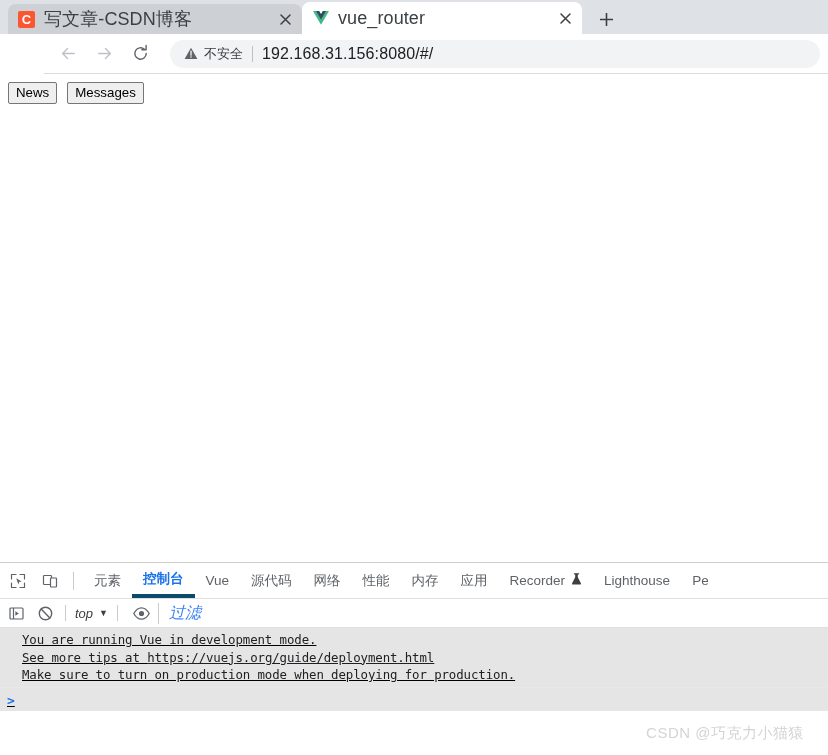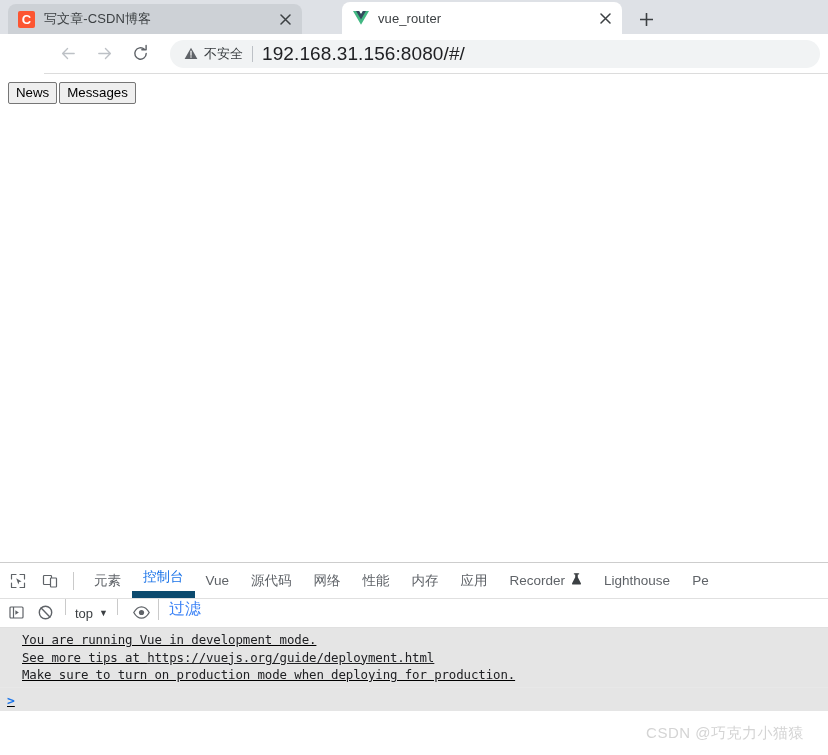--- a/index.html
+++ b/index.html
@@ -43,21 +43,20 @@
     padding: 0 6px 0 10px;
   }
   .tab.inactive {
     width: 294px;
     background: #cdd1d6;
   }
   .tab.active {
     width: 280px;
     background: #ffffff;
     height: 32px;
-    margin-left: 40px;
   }
   .tab-favicon {
     width: 17px;
     height: 17px;
     flex: 0 0 17px;
     margin-right: 9px;
     display: flex;
     align-items: center;
     justify-content: center;
   }
@@ -68,21 +67,21 @@
     border-radius: 2px;
     color: #ffffff;
     font-size: 13px;
     font-weight: bold;
     line-height: 17px;
     text-align: center;
     font-family: "Liberation Sans", sans-serif;
   }
   .tab-title {
     flex: 1 1 auto;
-    font-size: 13px;
+    font-size: 18px;
     color: #3c4043;
     white-space: nowrap;
     overflow: hidden;
     text-overflow: ellipsis;
     letter-spacing: 0.1px;
   }
   .tab-close {
     width: 22px;
     height: 22px;
     flex: 0 0 22px;
@@ -152,37 +151,37 @@
     white-space: nowrap;
   }
   .omnibox-sep {
     width: 1px;
     height: 16px;
     background: #bdc1c6;
     margin: 0 9px;
     flex: 0 0 1px;
   }
   .omnibox-url {
-    font-size: 19px;
+    font-size: 16px;
     color: #202124;
     white-space: nowrap;
     letter-spacing: 0.1px;
   }
 
   
   .viewport {
     height: 487px;
     background: #ffffff;
     padding: 8px;
     box-sizing: border-box;
     overflow: hidden;
   }
   .page-buttons {
     display: flex;
-    gap: 0px;
+    gap: 8px;
   }
   .page-btn {
     font-family: "Liberation Sans", sans-serif;
     font-size: 13.3px;
     color: #000000;
     background: #efefef;
     border: 1px solid #767676;
     border-radius: 2px;
     padding: 2px 7px 3px 7px;
     line-height: normal;
@@ -234,35 +233,38 @@
     display: flex;
     align-items: center;
     padding: 0 11px;
     font-size: 13.5px;
     color: #5f6368;
     box-sizing: border-box;
     flex: 0 0 auto;
   }
   .dt-tab.selected {
     color: #1a73e8;
-    border-bottom: 7px solid #0c4a6e;
+    border-bottom: 4px solid #0c4a6e;
+    font-weight: bold;
   }
   .dt-tab .flask {
     margin-left: 6px;
     font-size: 12px;
     color: #3c4043;
   }
 
   
   .dt-console-toolbar {
     height: 29px;
     display: flex;
+    align-items: center;
     border-bottom: 1px solid #e0e0e0;
     background: #ffffff;
     box-sizing: border-box;
+    font-style: italic;
   }
   .ctb-icon {
     width: 26px;
     height: 26px;
     flex: 0 0 26px;
     display: flex;
     align-items: center;
     justify-content: center;
     color: #5f6368;
     margin-left: 3px;

